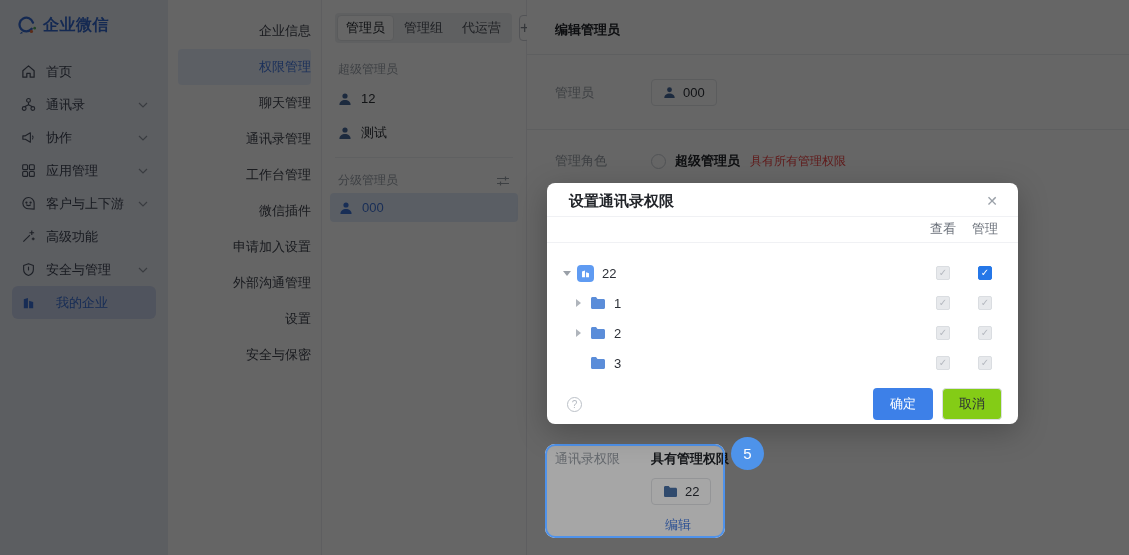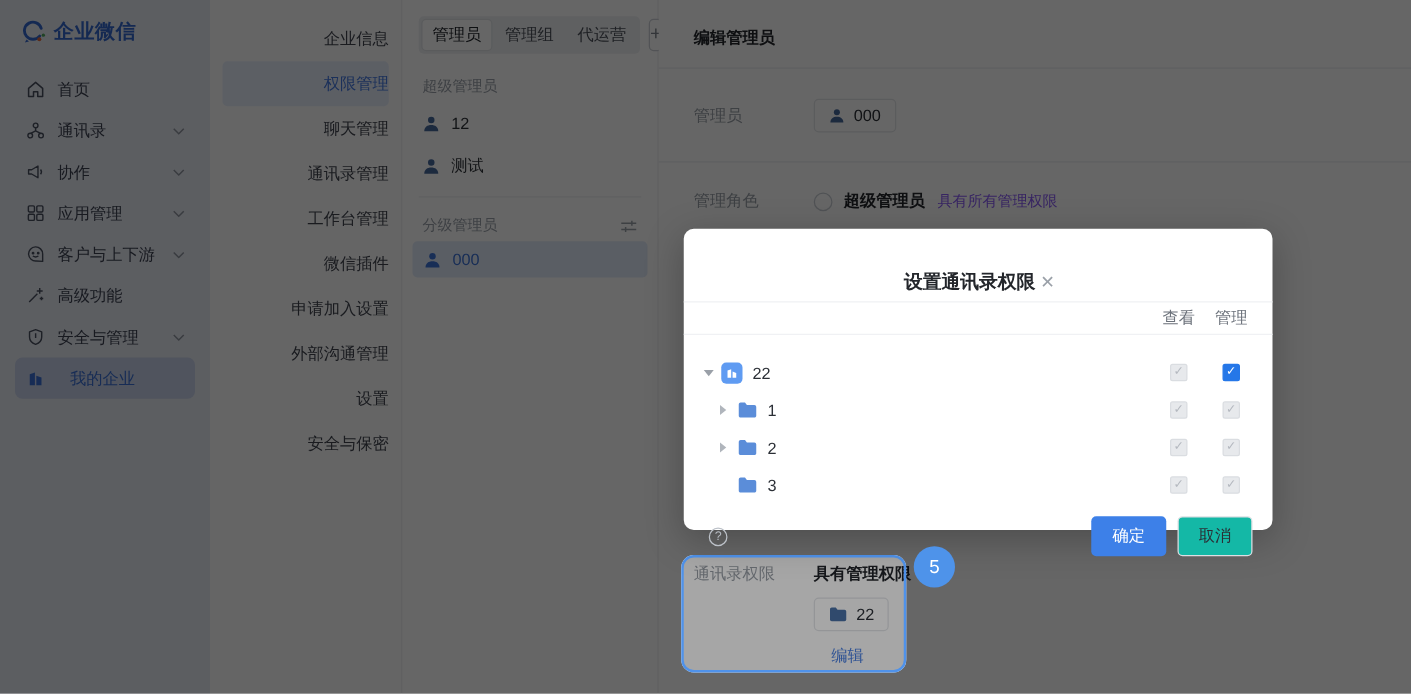--- a/index.html
+++ b/index.html
@@ -51,40 +51,40 @@
                 border-bottom:1px solid #eceef1; }
   .form-row { display:flex; align-items:center; padding:24px 0 23px 28px; border-bottom:1px solid #eceef1; }
   .form-label { width:96px; color:#9aa0a8; flex-shrink:0; }
   .chip { display:inline-flex; align-items:center; gap:7px; border:1px solid #e3e5e9; background:#fff;
           border-radius:4px; padding:5px 11px; color:#2b2f36; }
   .chip .picon { color:#48699c; display:flex; }
   .chip .ficon { display:flex; }
   .role-row { display:flex; align-items:center; padding:22px 0 0 28px; }
   .radio { width:15px; height:15px; border:1px solid #c9ced4; border-radius:50%; background:#fff; flex-shrink:0; }
   .role-name { font-weight:bold; color:#23262b; margin-left:9px; }
-  .role-desc { font-size:12px; color:#8b5cf6; margin-left:10px; }
+  .role-desc { font-size:12px; color:#ef4444; margin-left:10px; }
   .perm-section { position:absolute; left:28px; top:450px; display:flex; }
   .perm-right { display:flex; flex-direction:column; align-items:flex-start; }
   .perm-value { font-weight:bold; color:#23262b; }
   .perm-right .chip { margin-top:10px; }
   .edit-link { color:#4a80e4; margin-top:11px; margin-left:14px; cursor:pointer; }
 
   
   .spotlight { position:absolute; left:545px; top:444px; width:180px; height:94px;
                border:2px solid #4f92ea; border-radius:10px; background:rgba(0,0,0,0.35);
                box-shadow:0 0 0 2000px rgba(0,0,0,0.60); z-index:40; }
   .step-badge { position:absolute; left:731px; top:437px; width:33px; height:33px; border-radius:50%;
                 background:#4e93ea; color:#fff; font-size:15px; display:flex; align-items:center;
                 justify-content:center; z-index:60; }
 
   
   .modal { position:absolute; left:547px; top:183px; width:471px; height:241px; background:#fff;
            border-radius:8px; z-index:50; box-shadow:0 8px 30px rgba(0,0,0,0.25);
            display:flex; flex-direction:column; }
-  .modal-header { display:flex; align-items:center; justify-content:center; padding:8px 16px 5px 22px;margin-top:24px; }
+  .modal-header { display:flex; align-items:center; justify-content:space-between; padding:8px 16px 5px 22px; }
   .modal-title { font-size:15px; font-weight:bold; color:#23262b; }
   .modal-close { color:#9aa0a8; font-size:14px; cursor:pointer; padding:2px 4px; }
   .modal-cols { display:flex; justify-content:flex-end; gap:12px; padding:3px 18px 4px;
                 border-top:1px solid #f0f1f4; border-bottom:1px solid #f0f1f4; }
   .modal-cols span { width:30px; text-align:center; font-size:13px; color:#6c727b; }
   .tree { padding:15px 18px 0 16px; }
   .tree-row { display:flex; align-items:center; height:30px; }
   .tree-row.child { padding-left:13px; }
   .caret { width:14px; display:flex; align-items:center; cursor:pointer; }
   .caret-down { width:0; height:0; border-left:4px solid transparent; border-right:4px solid transparent;
@@ -100,21 +100,21 @@
         font-size:10px; line-height:1; cursor:pointer; }
   .cb.dis { background:#e7e9ec; border:1px solid #dadde1; color:#b4b8bf; cursor:default; }
   .cb.on { background:#2577e8; border:1px solid #2577e8; color:#fff; }
   .modal-footer { margin-top:auto; display:flex; align-items:center; padding:10px 16px 14px 20px; }
   .help { width:15px; height:15px; border:1px solid #bcc1c8; border-radius:50%; color:#b6bbc2;
           font-size:10px; display:flex; align-items:center; justify-content:center; cursor:pointer; }
   .footer-btns { margin-left:auto; display:flex; gap:9px; }
   .btn { border-radius:4px; font-size:13px; padding:7px 17px; cursor:pointer; border:none;
          font-family:inherit; }
   .btn.primary { background:#3d80e8; color:#fff; }
-  .btn.default { background:#14b8a6; border:1px solid #dcdfe3; color:#2b2f36; padding:6px 16px; }
+  .btn.default { background:#84cc16; border:1px solid #dcdfe3; color:#2b2f36; padding:6px 16px; }
 
   svg { display:block; }
 </style>
 </head>
 <body>
 
 <div class="app">
 
   <div class="sidebar">
     <div class="logo">

